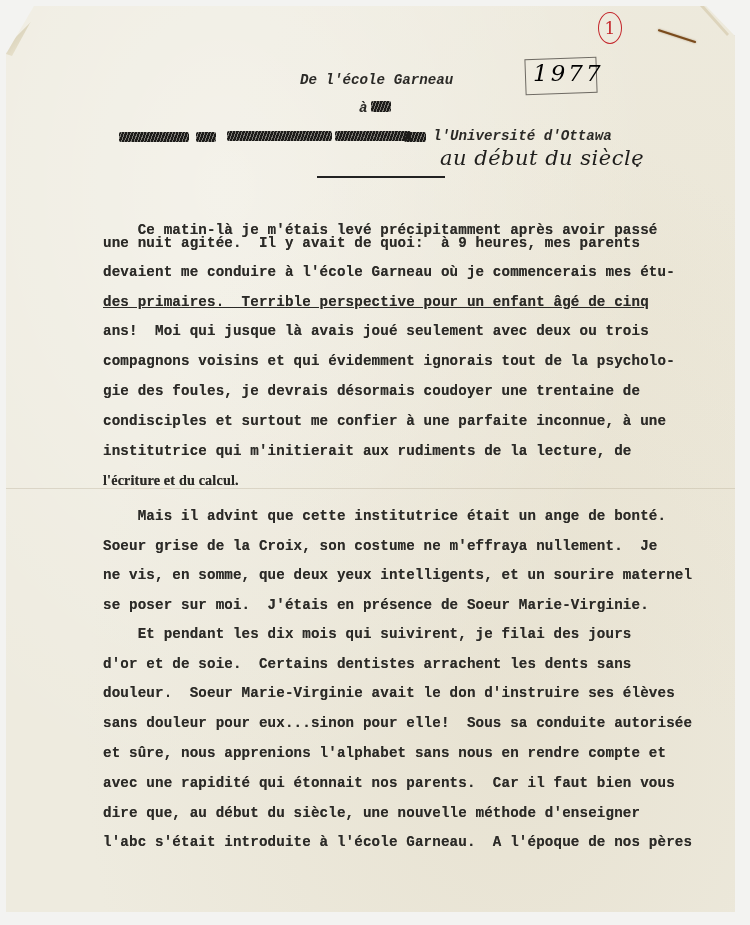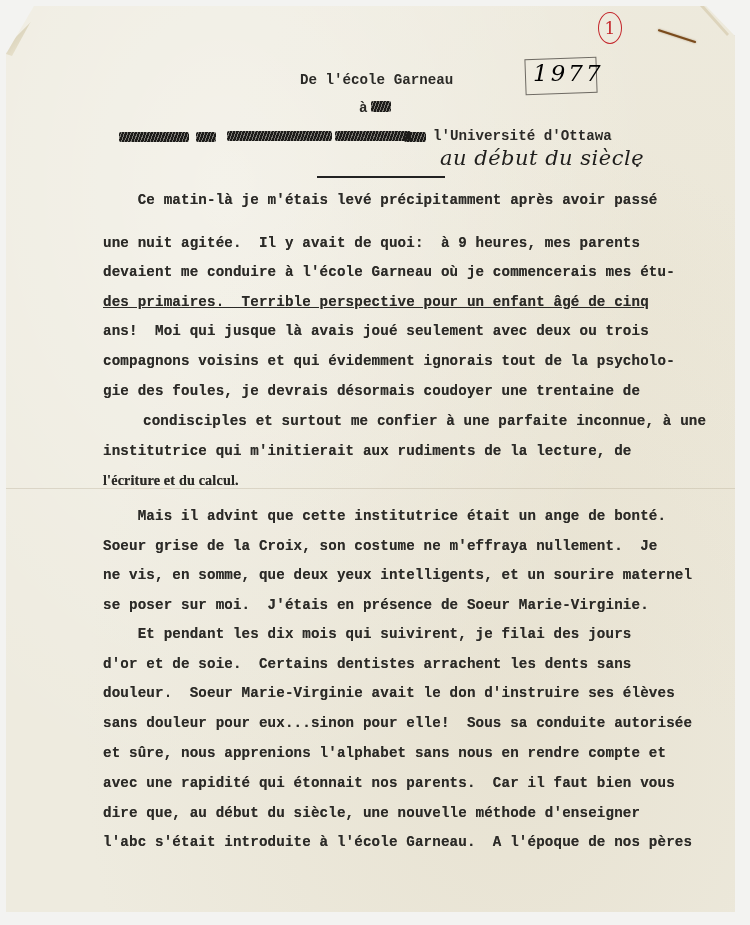--- a/index.html
+++ b/index.html
@@ -41,21 +41,21 @@
     }
     .typed {
       position: absolute;
       color: #2b2a27;
       font-size: 14.2px;
       font-weight: bold;
       white-space: pre;
       letter-spacing: 0.15px;
       text-shadow: 0 0 0.6px rgba(40,38,35,0.6);
     }
-    .title-line { position: absolute; color: #2b2a27; font-size: 14.2px; font-weight: bold; white-space: pre; }
+    .title-line { position: absolute; color: #2b2a27; font-size: 14.2px; font-weight: bold; white-space: pre; font-style: italic; }
     .scribble {
       position: absolute;
       height: 10px;
       background:
         repeating-linear-gradient(110deg, #1c1b19 0 2px, rgba(28,27,25,0.55) 2px 3px);
       border-radius: 2px;
     }
     .handwriting {
       position: absolute;
       font-family: "DejaVu Serif", serif;
@@ -134,28 +134,28 @@
 <div class="scribble" style="left:196px; top:132px; width:20px;"></div>
 <div class="scribble" style="left:227px; top:131px; width:105px;"></div>
 <div class="scribble" style="left:335px; top:131px; width:76px;"></div>
 <div class="scribble" style="left:404px; top:132px; width:22px;"></div>
 <div class="title-line" style="left:433px; top:128px;">l'Université d'Ottawa</div>
 <div class="handwriting" style="left:440px; top:146px;">au début du siècle</div>
 <div class="handwriting" style="left:634px; top:148px;">.</div>
 <div class="rule"></div>
 
 <div>
-  <div class="typed" style="left:103px; top:192px;">    Ce matin-là je m'étais levé précipitamment après avoir passé</div>
+  <div class="typed" style="left:103px; top:222px;">    Ce matin-là je m'étais levé précipitamment après avoir passé</div>
   <div class="typed" style="left:103px; top:235px;font-family:Liberation Mono, monospace;">une nuit agitée.  Il y avait de quoi:  à 9 heures, mes parents</div>
   <div class="typed" style="left:103px; top:264px;">devaient me conduire à l'école Garneau où je commencerais mes étu-</div>
   <div class="typed" style="left:103px; top:294px;text-decoration:underline;">des primaires.  Terrible perspective pour un enfant âgé de cinq</div>
   <div class="typed" style="left:103px; top:323px;">ans!  Moi qui jusque là avais joué seulement avec deux ou trois</div>
   <div class="typed" style="left:103px; top:353px;text-align:center;">compagnons voisins et qui évidemment ignorais tout de la psycholo-</div>
   <div class="typed" style="left:103px; top:383px;">gie des foules, je devrais désormais coudoyer une trentaine de</div>
-  <div class="typed" style="left:103px; top:413px;margin-left:40px;">condisciples et surtout me confier à une parfaite inconnue, à une</div>
+  <div class="typed" style="left:103px; top:413px;">condisciples et surtout me confier à une parfaite inconnue, à une</div>
   <div class="typed" style="left:103px; top:443px;">institutrice qui m'initierait aux rudiments de la lecture, de</div>
   <div class="typed" style="left:103px; top:472px;font-family:Liberation Serif, serif;">l'écriture et du calcul.</div>
   <div class="typed" style="left:103px; top:508px;">    Mais il advint que cette institutrice était un ange de bonté.</div>
   <div class="typed" style="left:103px; top:538px;">Soeur grise de la Croix, son costume ne m'effraya nullement.  Je</div>
   <div class="typed" style="left:103px; top:567px;">ne vis, en somme, que deux yeux intelligents, et un sourire maternel</div>
   <div class="typed" style="left:103px; top:597px;">se poser sur moi.  J'étais en présence de Soeur Marie-Virginie.</div>
   <div class="typed" style="left:103px; top:626px;">    Et pendant les dix mois qui suivirent, je filai des jours</div>
   <div class="typed" style="left:103px; top:656px;">d'or et de soie.  Certains dentistes arrachent les dents sans</div>
   <div class="typed" style="left:103px; top:685px;">douleur.  Soeur Marie-Virginie avait le don d'instruire ses élèves</div>
   <div class="typed" style="left:103px; top:715px;">sans douleur pour eux...sinon pour elle!  Sous sa conduite autorisée</div>

